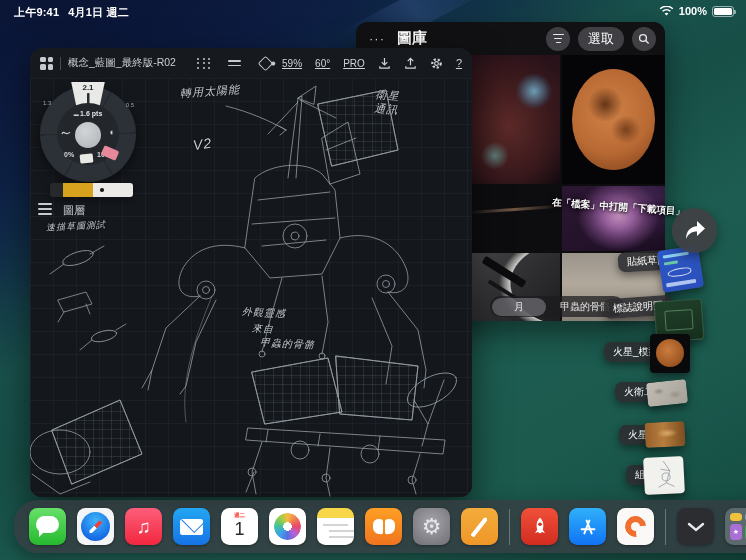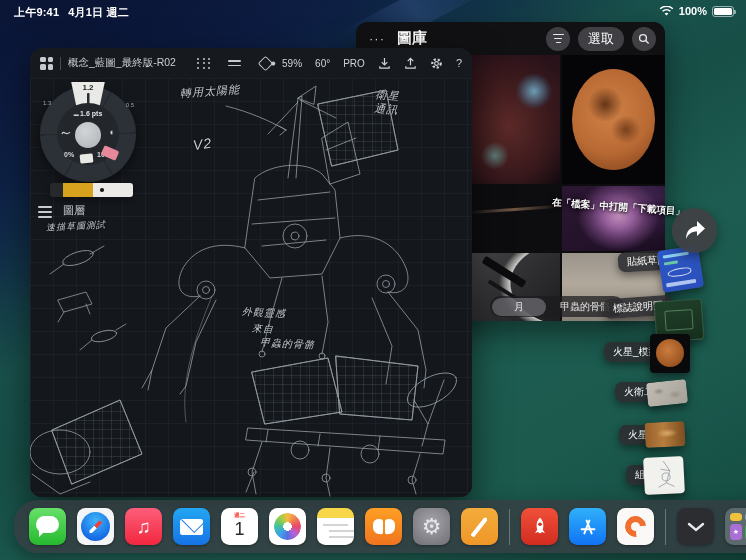--- a/index.html
+++ b/index.html
@@ -84,21 +84,21 @@
   .grid-ic { width:13px; height:13px; display:grid; grid-template-columns:1fr 1fr; gap:2px; }
   .grid-ic b { background:#c4cad0; border-radius:1.5px; }
   .c-sep { width:1px; height:13px; background:rgba(255,255,255,.22); }
   .c-title { font-size:10.5px; color:#c9ced3; white-space:nowrap; }
   .dots-ic { width:14px; height:14px; margin-left:14px; display:grid; grid-template-columns:repeat(3,1fr); gap:2.5px; align-content:center; justify-items:center; }
   .dots-ic b { width:2px; height:2px; border-radius:50%; background:#c4cad0; }
   .lines-ic { display:flex; flex-direction:column; gap:3px; margin-left:10px; }
   .lines-ic b { width:13px; height:1.6px; background:#c4cad0; border-radius:1px; }
   .shape-ic { width:11px; height:11px; border:1.4px solid #c4cad0; transform:rotate(45deg); margin-left:12px; border-radius:2px; position:relative; }
   .shape-ic:after { content:""; position:absolute; right:-3px; top:-3px; width:4px; height:4px; border-radius:50%; background:#c4cad0; }
-  .c-right { margin-left:auto; display:flex; align-items:center; gap:13px; font-size:10px; color:#ced4d9; }
+  .c-right { margin-left:auto; display:flex; align-items:center; gap:13px; font-size:10px; color:#ced4d9;text-decoration:underline; }
   .c-right svg { display:block; }
   .c-help { font-size:11px; }
 
   .canvas { position:absolute; left:0; top:30px; width:442px; height:419px; background:#14171b; }
   .annot { position:absolute; color:#c6ccd2; font-style:italic; letter-spacing:1px; z-index:3;
     text-shadow:0 0 2px rgba(0,0,0,.6); white-space:nowrap; }
 
   
   .wheel { position:absolute; left:10px; top:38px; width:96px; height:96px; z-index:5; }
   .wheel .ring { position:absolute; inset:0; border-radius:50%;
@@ -124,21 +124,21 @@
   .chip-pink { position:absolute; left:62px; top:62px; width:16px; height:10px; background:#e8899b; border-radius:2px;
     transform:rotate(24deg); z-index:8; }
   .chip-white { position:absolute; left:40px; top:68px; width:13px; height:9px; background:#e8e8e4; border-radius:1.5px;
     transform:rotate(-6deg); z-index:8; }
 
   .colorbar { position:absolute; left:20px; top:135px; height:14px; display:flex; z-index:5;
     border-radius:3px; overflow:hidden; box-shadow:0 2px 6px rgba(0,0,0,.4); }
   .cb1 { width:13px; background:#26282b; } .cb2 { width:30px; background:#d7a21d; }
   .cb3 { width:40px; background:#eceae6; position:relative; }
   .cb3 i { position:absolute; left:7px; top:5px; width:3.5px; height:3.5px; border-radius:50%; background:#1c1c1c; display:block; }
-  .layersrow { position:absolute; left:8px; top:155px; display:flex; align-items:flex-end; gap:11px; z-index:5; }
+  .layersrow { position:absolute; left:8px; top:155px; display:flex; align-items:flex-start; gap:11px; z-index:5; }
   .ham { display:flex; flex-direction:column; gap:3px; }
   .ham b { width:14px; height:2px; background:#c6cbd0; border-radius:1px; }
   .layers-label { font-size:11px; color:#ccd1d5; }
 
   
   .ovl { position:absolute; z-index:10; }
   .dlabel { background:rgba(44,44,48,.88); color:#fff; font-size:10px; padding:3px 9px; border-radius:7px;
     box-shadow:0 3px 8px rgba(0,0,0,.45); white-space:nowrap; }
   .dthumb { border-radius:4px; box-shadow:0 4px 10px rgba(0,0,0,.5); overflow:hidden; position:absolute; }
   .tooltip { position:absolute; left:552px; top:201px; z-index:11; transform:rotate(4deg);
@@ -420,21 +420,21 @@
   <div class="annot" style="left:345px; top:40px; font-size:11px; width:26px; white-space:normal; transform:rotate(5deg); line-height:1.3;">衛星通訊</div>
   <div class="annot" style="left:163px; top:88px; font-size:14px; transform:rotate(-8deg);">V2</div>
   <div class="annot" style="left:16px; top:172px; font-size:9px; transform:rotate(-3deg);">速描草圖測試</div>
   <div class="annot" style="left:212px; top:258px; font-size:10px; transform:rotate(3deg);">外觀靈感</div>
   <div class="annot" style="left:222px; top:274px; font-size:10px; transform:rotate(3deg);">來自</div>
   <div class="annot" style="left:230px; top:289px; font-size:10px; transform:rotate(3deg);">甲蟲的骨骼</div>
 
   <div class="wheel">
     <div class="ring"></div>
     <div class="petal">
-      <span class="sz">1.2</span>
+      <span class="sz">2.1</span>
       <span class="pen"></span>
     </div>
     <span class="mini" style="left:3px; top:14px;">1.3</span>
     <span class="mini" style="right:2px; top:16px;">0.5</span>
     <span class="mini" style="left:44px; bottom:-9px;">6.5</span>
     <span class="chip-pink"></span>
     <span class="chip-white"></span>
     <div class="disc">
       <span class="ro">1.6 pts</span>
       <span class="gl glL">

